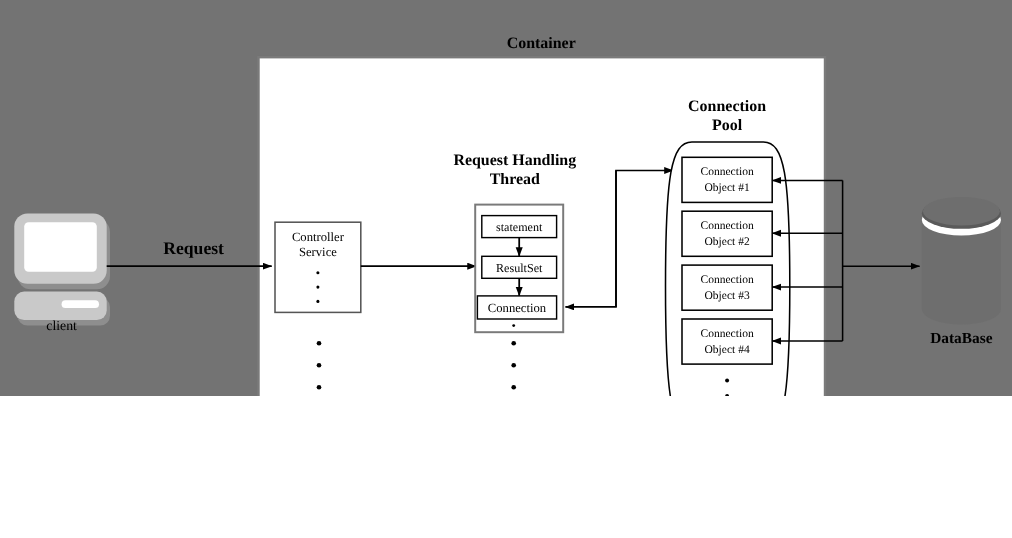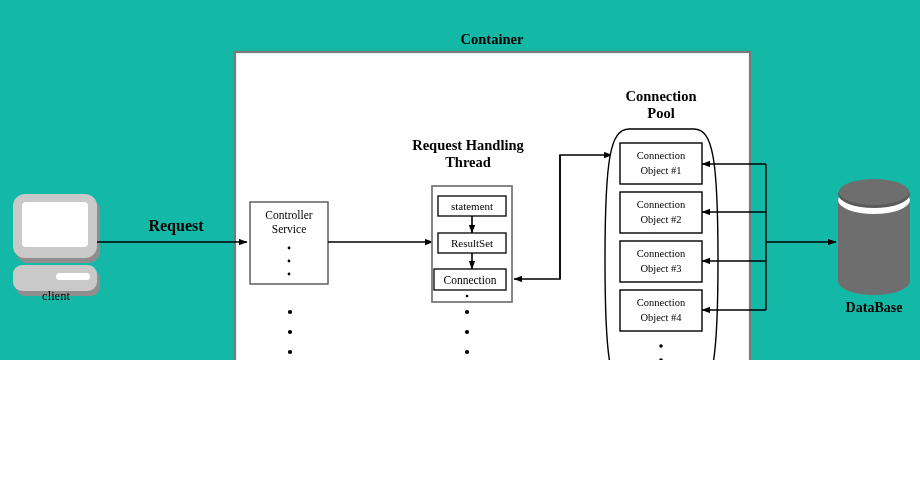--- a/index.html
+++ b/index.html
@@ -7,21 +7,21 @@
     padding: 0;
     background: #ffffff;
   }
   body {
     font-family: "Liberation Serif", "DejaVu Serif", serif;
   }
   #diagram-root {
     position: relative;
     width: 920px;
     height: 360px;
-    background: #14b8a6;
+    background: #737373;
     overflow: hidden;
   }
   svg#diagram-svg {
     position: absolute;
     left: 0;
     top: 0;
     width: 920px;
     height: 489px;
     display: block;
   }

